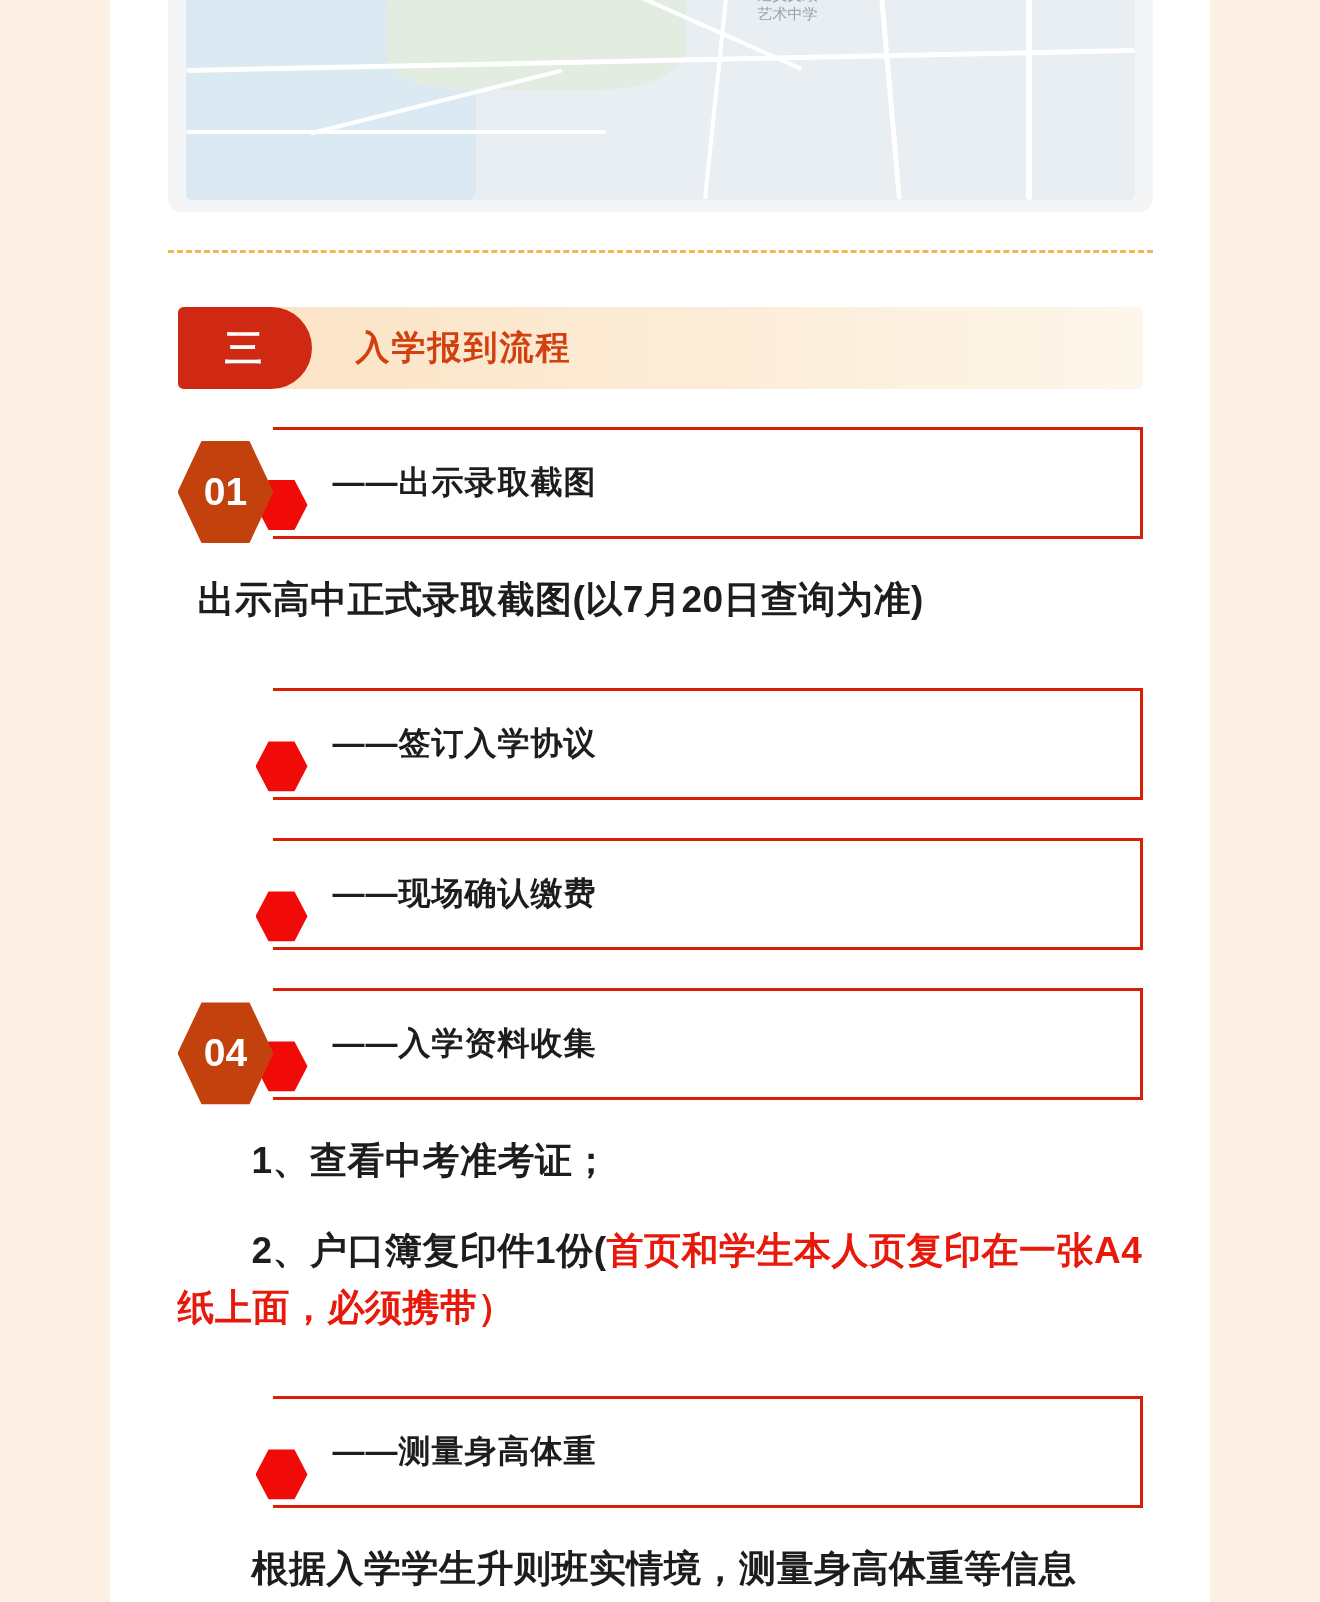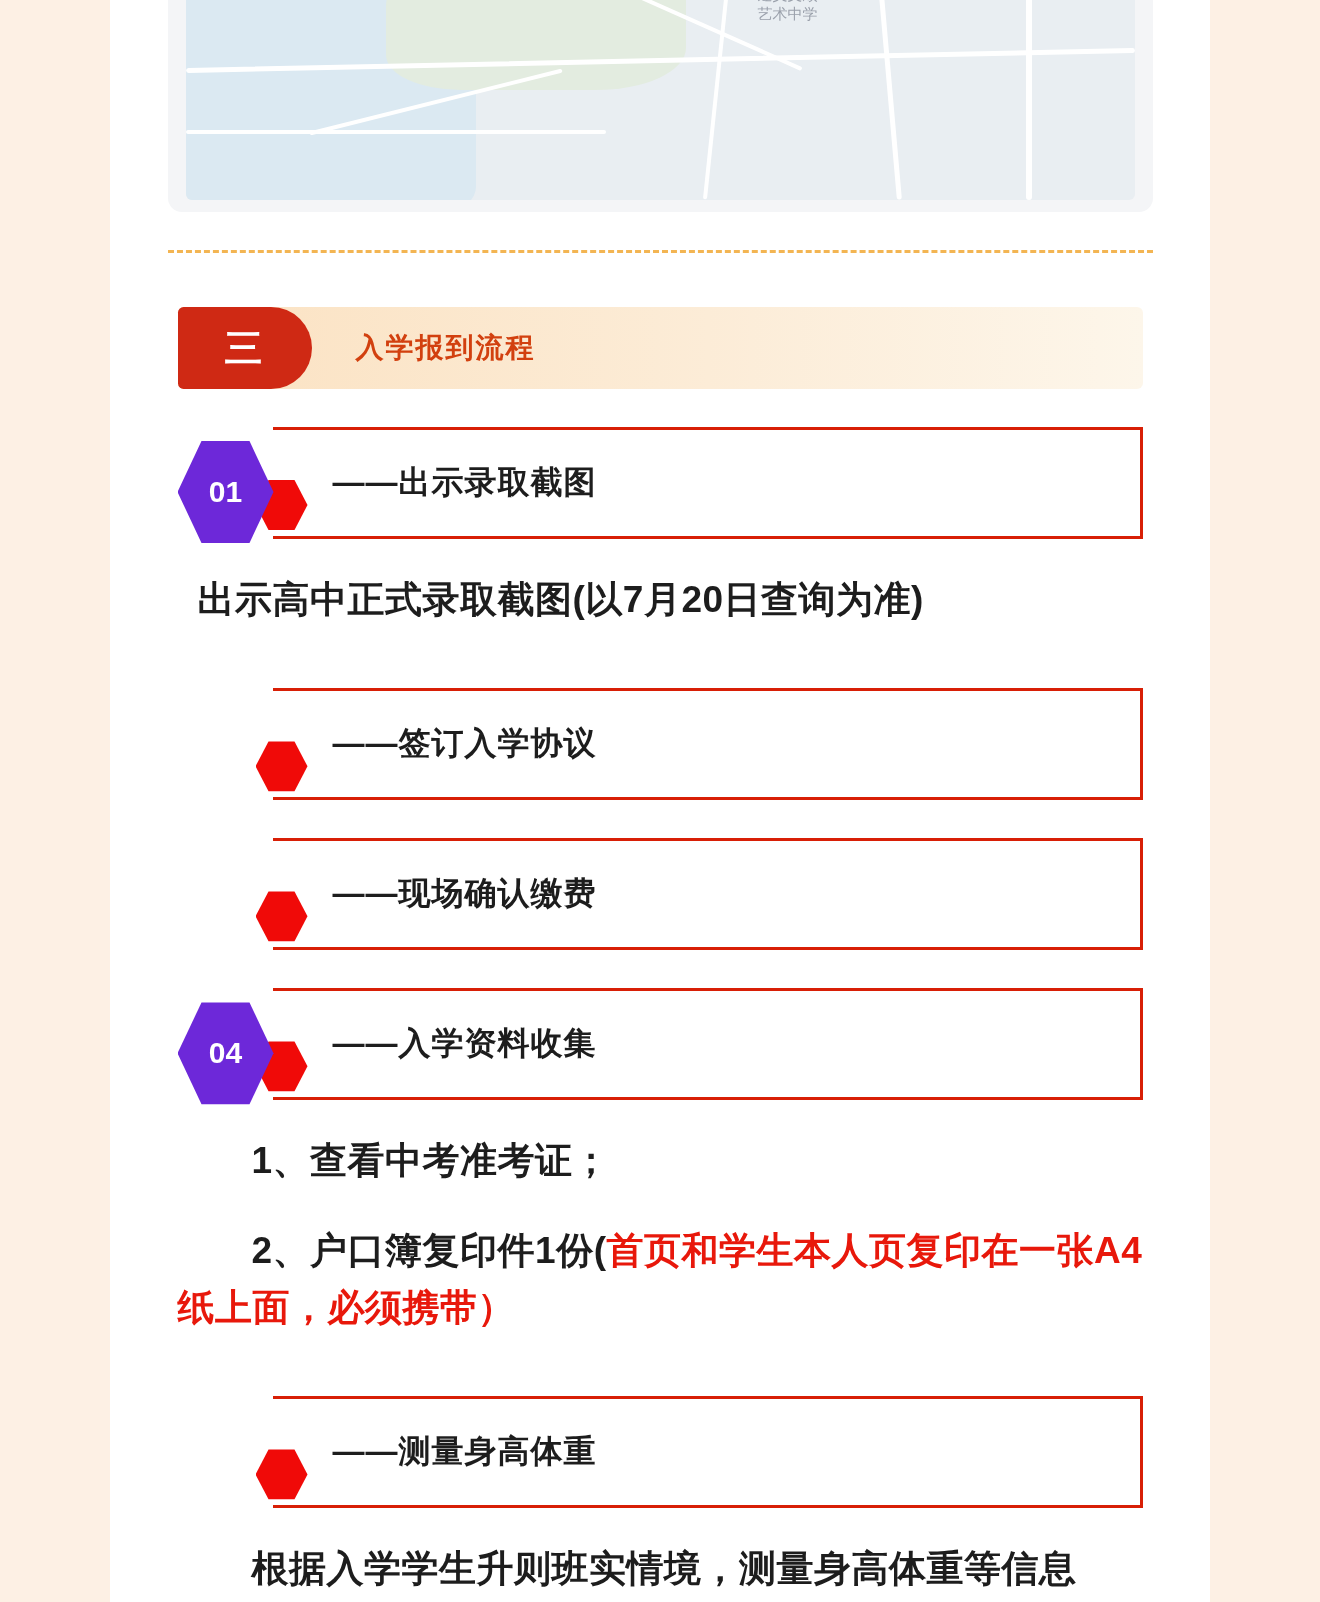--- a/index.html
+++ b/index.html
@@ -122,21 +122,21 @@
     font-size: 38px;
     font-weight: bold;
     display: flex;
     align-items: center;
     justify-content: center;
     letter-spacing: 2px;
     flex: none;
   }
   .section-title {
     color: #d2400f;
-    font-size: 28px;
+    font-size: 34px;
     font-weight: bold;
     letter-spacing: 2px;
     margin-left: 44px;
   }
 
   
   .step {
     position: relative;
     width: 965px;
     margin: 38px auto 0;
@@ -171,24 +171,24 @@
     height: 52px;
     background: #f00a08;
     clip-path: polygon(25% 2%, 75% 2%, 100% 50%, 75% 98%, 25% 98%, 0% 50%);
   }
   .hex-big {
     position: absolute;
     left: 0px;
     top: 12px;
     width: 96px;
     height: 106px;
-    background: #6d28d9;
+    background: #c2410c;
     clip-path: polygon(25% 2%, 75% 2%, 100% 50%, 75% 98%, 25% 98%, 0% 50%);
     color: #ffffff;
-    font-size: 30px;
+    font-size: 39px;
     font-weight: bold;
     display: flex;
     align-items: center;
     justify-content: center;
   }
 
   
   .para {
     width: 965px;
     margin: 32px auto 0;

